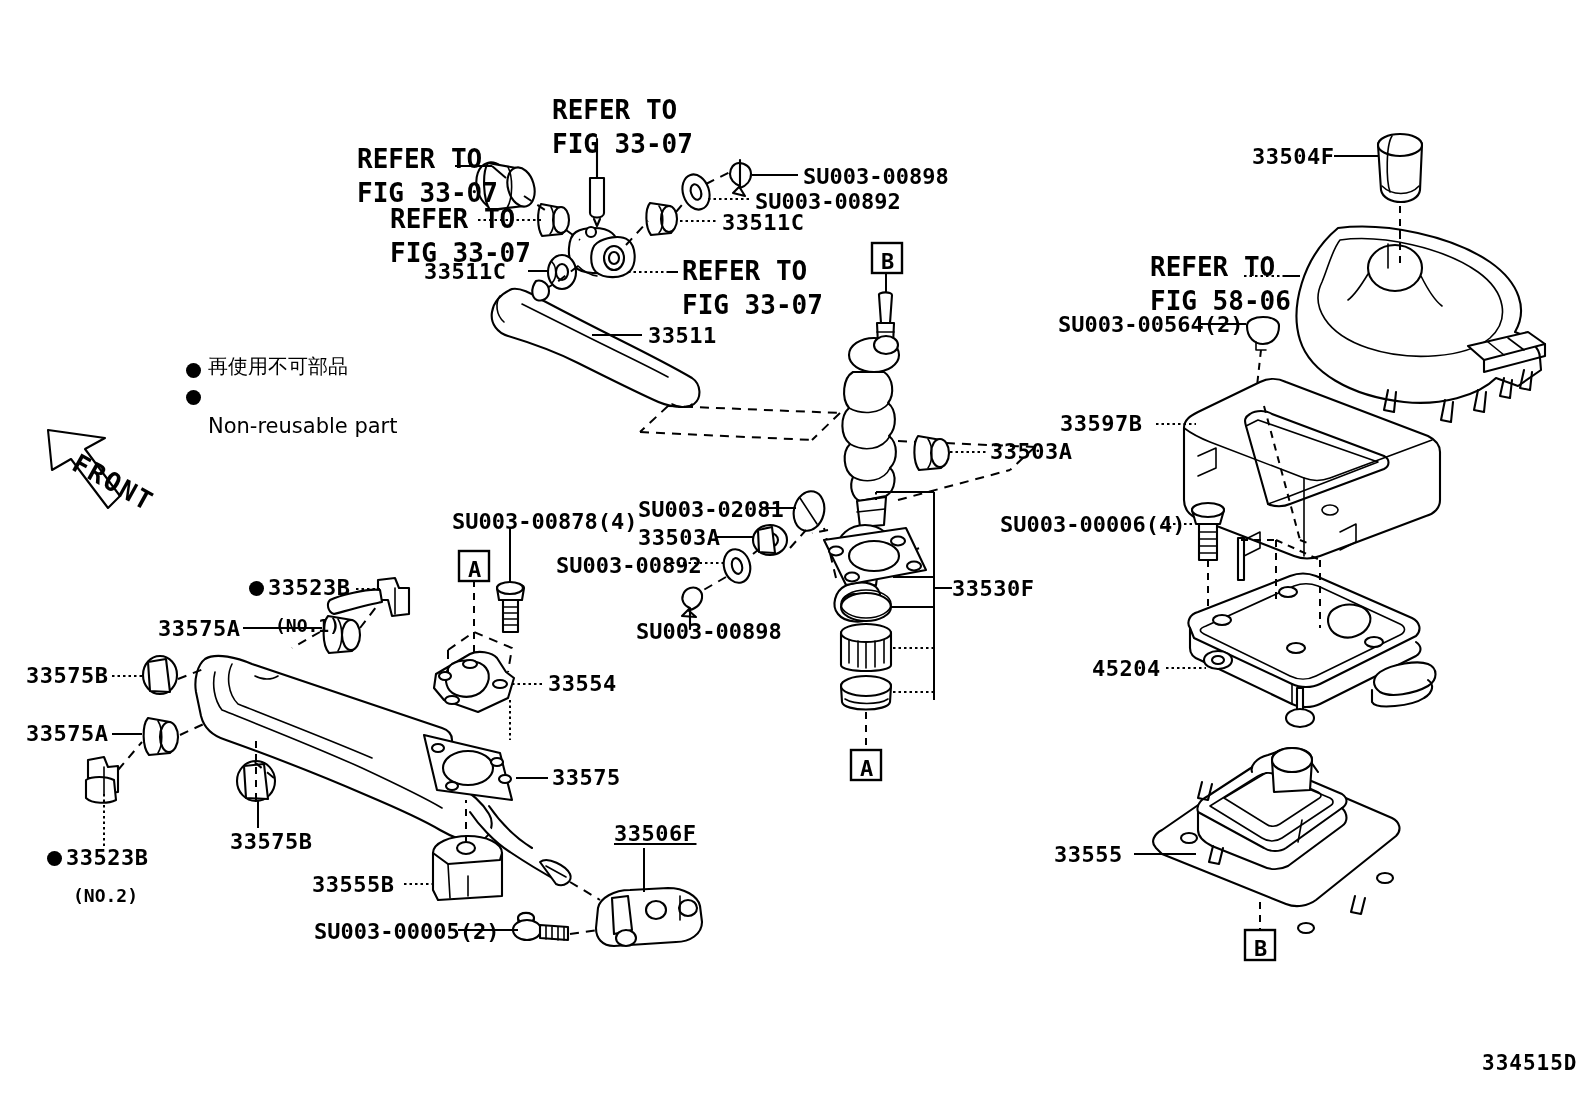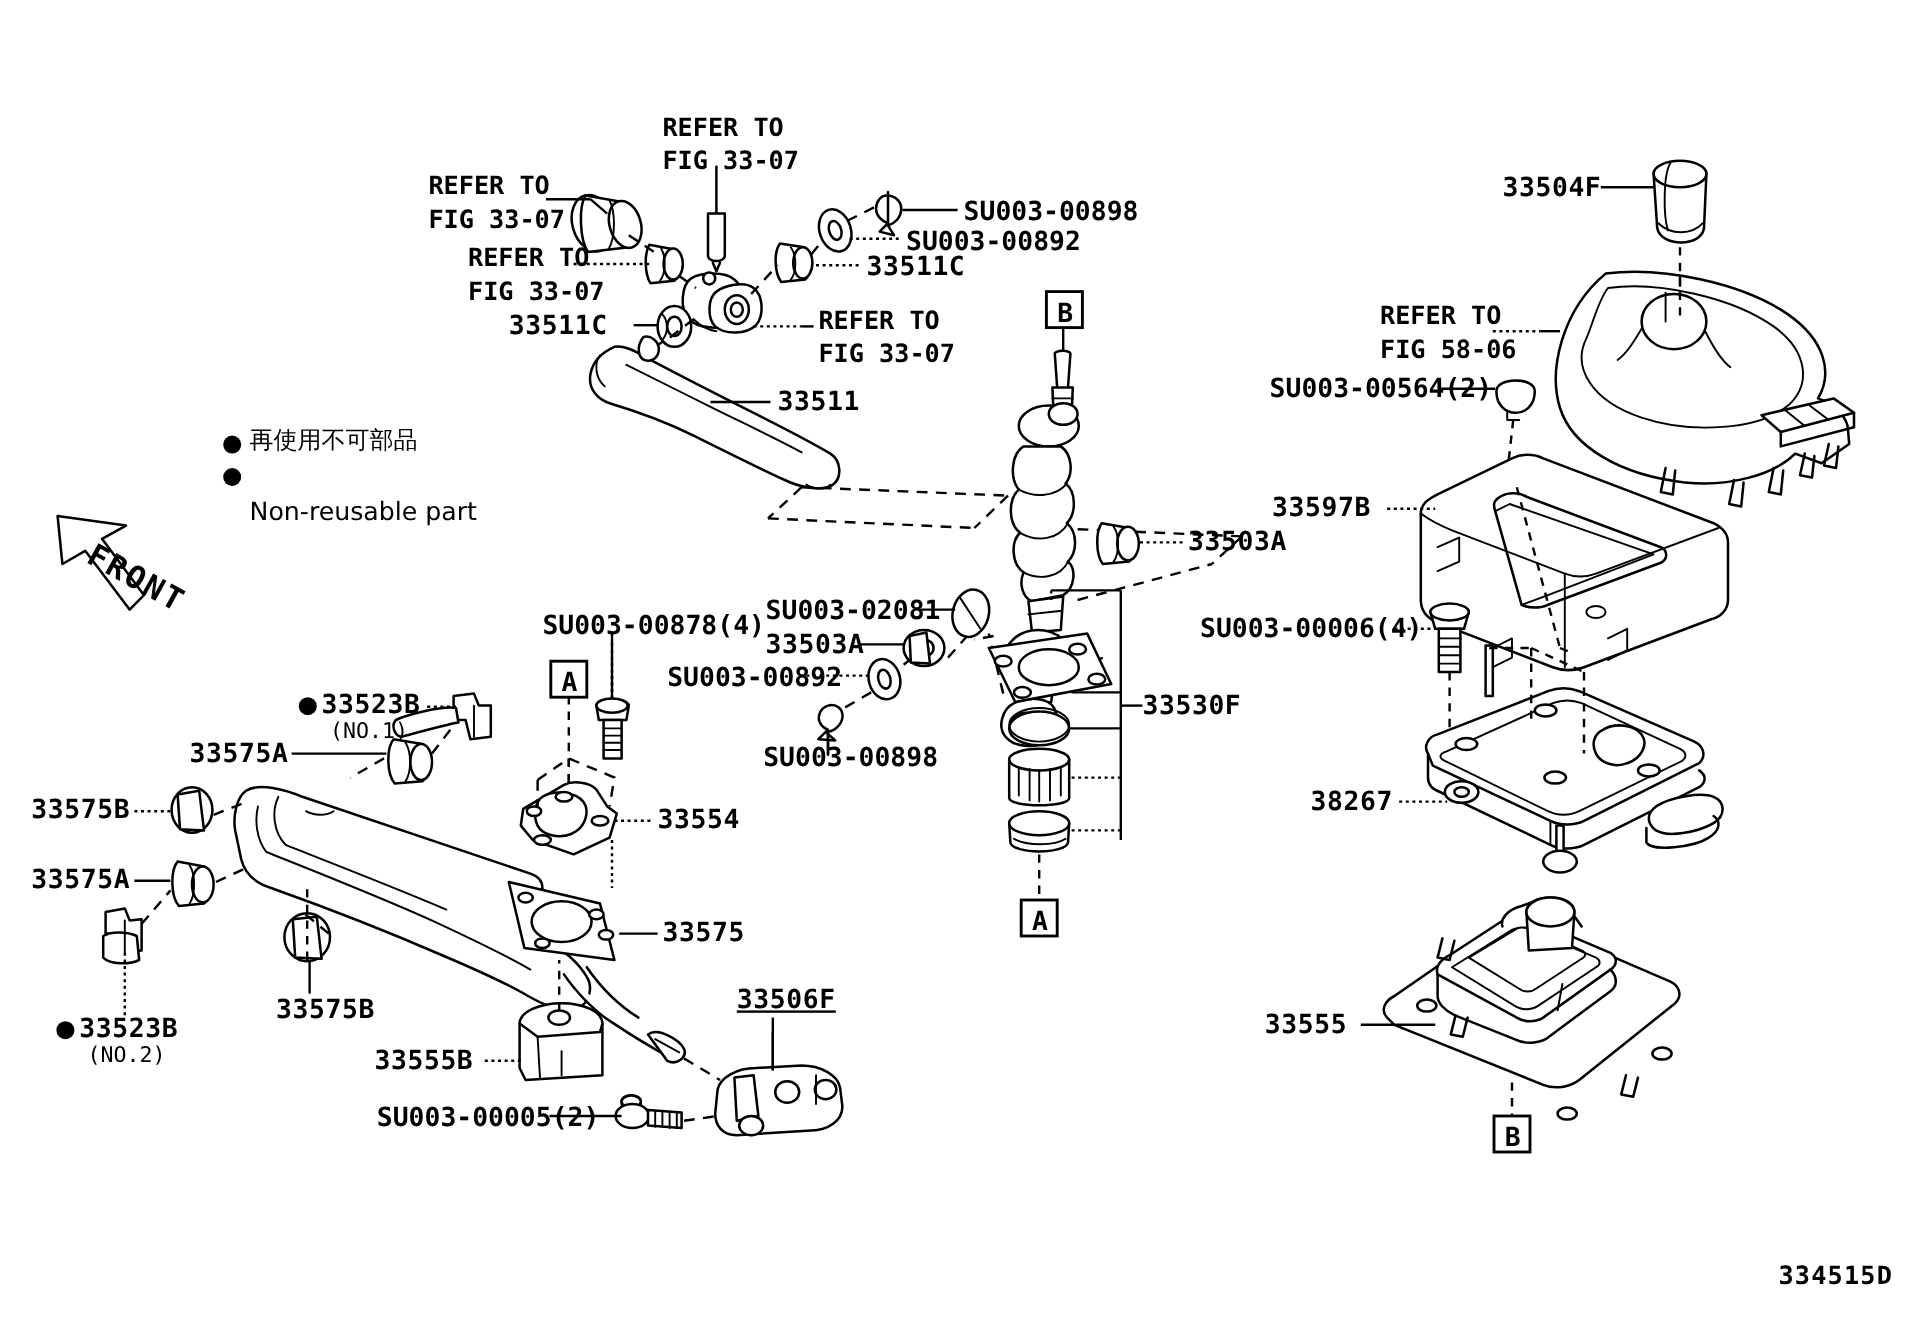--- a/index.html
+++ b/index.html
@@ -36,27 +36,28 @@
     letter-spacing: 0.5px;
   }
   
   .su {
     font-size: 22px;
     font-weight: bold;
     letter-spacing: 0px;
   }
   
   .rt {
-    font-size: 21px;
+    font-size: 26px;
     font-weight: bold;
     line-height: 1.32;
   }
   .sub {
     font-size: 18px;
-    font-weight: normal;
+    font-weight: bold;
+    margin-top: 16px;
   }
   .legend-cjk {
     font-family: "DejaVu Sans", sans-serif;
     font-size: 20px;
     font-weight: normal;
   }
   .legend-en {
     font-family: "DejaVu Sans", sans-serif;
     font-size: 21px;
     font-weight: normal;
@@ -652,21 +653,21 @@
   <div class="lbl pn" style="left:312px; top:871px;">33555B</div>
   <div class="lbl su" style="left:314px; top:918px;">SU003-00005(2)</div>
   <div class="lbl pn" style="left:614px; top:820px;text-decoration:underline;">33506F</div>
 
   <div class="lbl pn" style="left:1252px; top:143px;">33504F</div>
   <div class="lbl rt" style="left:1150px; top:250px;">REFER TO
 FIG 58-06</div>
   <div class="lbl su" style="left:1058px; top:311px;">SU003-00564(2)</div>
   <div class="lbl pn" style="left:1060px; top:410px;">33597B</div>
   <div class="lbl su" style="left:1000px; top:511px;">SU003-00006(4)</div>
-  <div class="lbl pn" style="left:1092px; top:655px;">38267</div>
+  <div class="lbl pn" style="left:1092px; top:655px;">45204</div>
   <div class="lbl pn" style="left:1054px; top:841px;">33555</div>
 
   <div class="lbl" style="left:881px; top:248px; font-size:22px; font-weight:bold;">B</div>
   <div class="lbl" style="left:860px; top:755px; font-size:22px; font-weight:bold;">A</div>
   <div class="lbl" style="left:468px; top:556px; font-size:22px; font-weight:bold;">A</div>
   <div class="lbl" style="left:1254px; top:935px; font-size:22px; font-weight:bold;">B</div>
 
   <div class="lbl figid" style="left:1482px; top:1050px;">334515D</div>
 
 </div>

